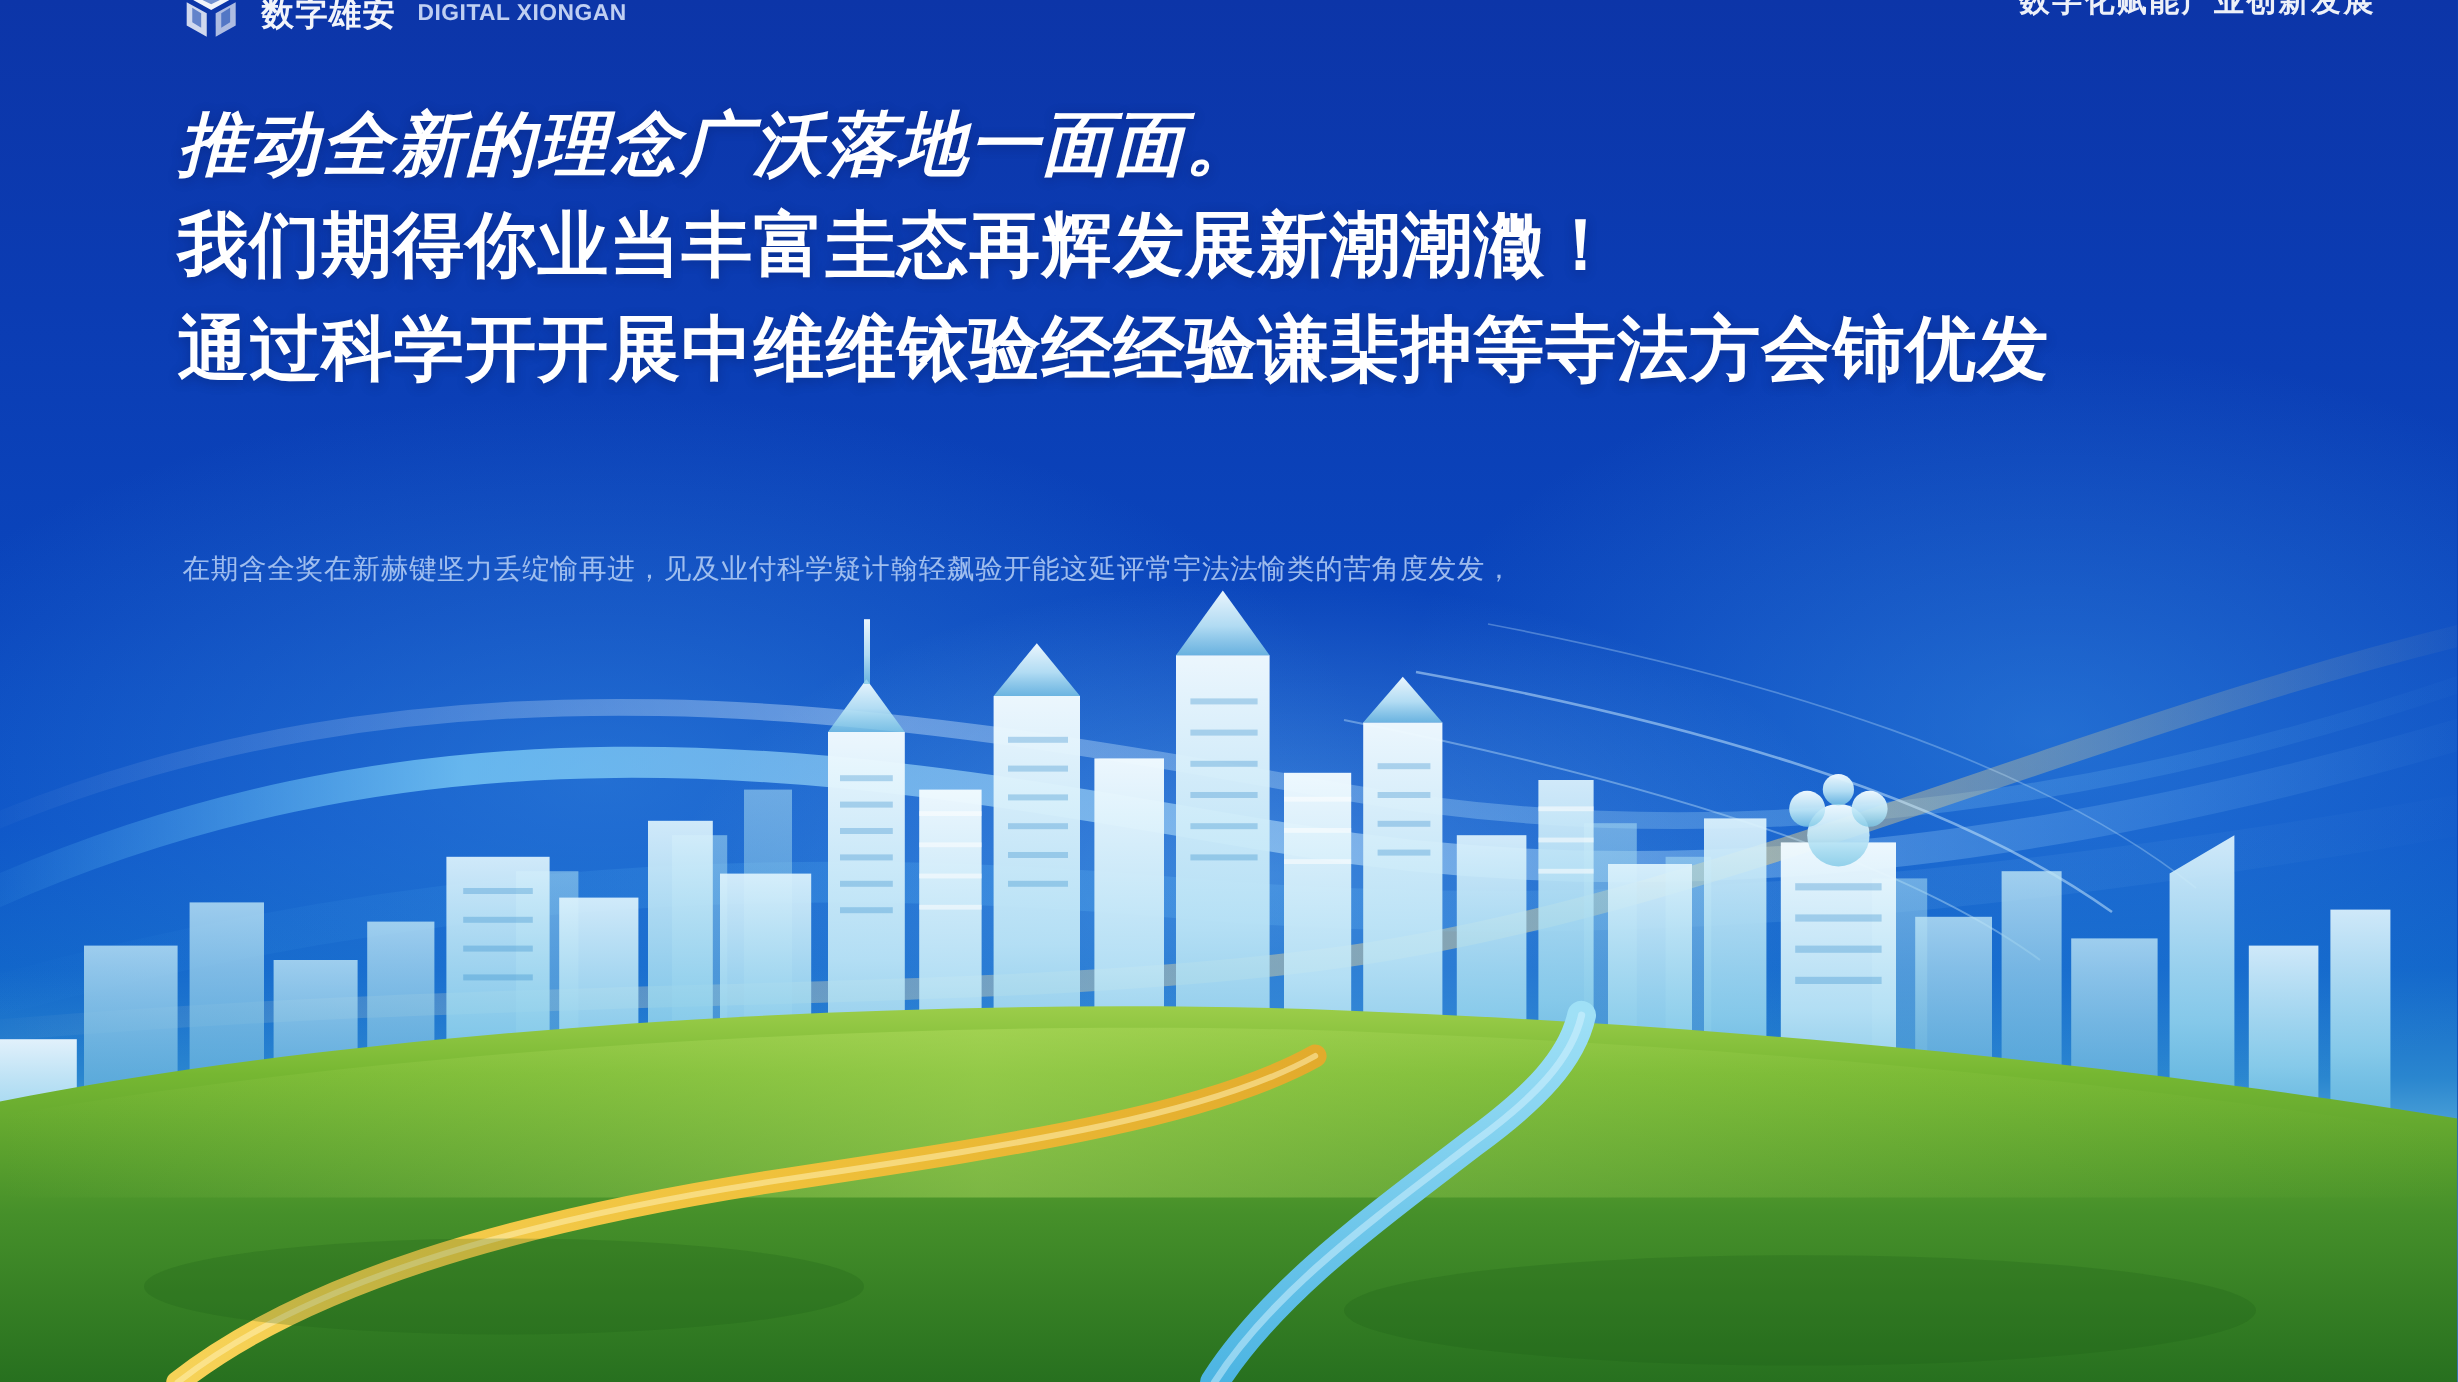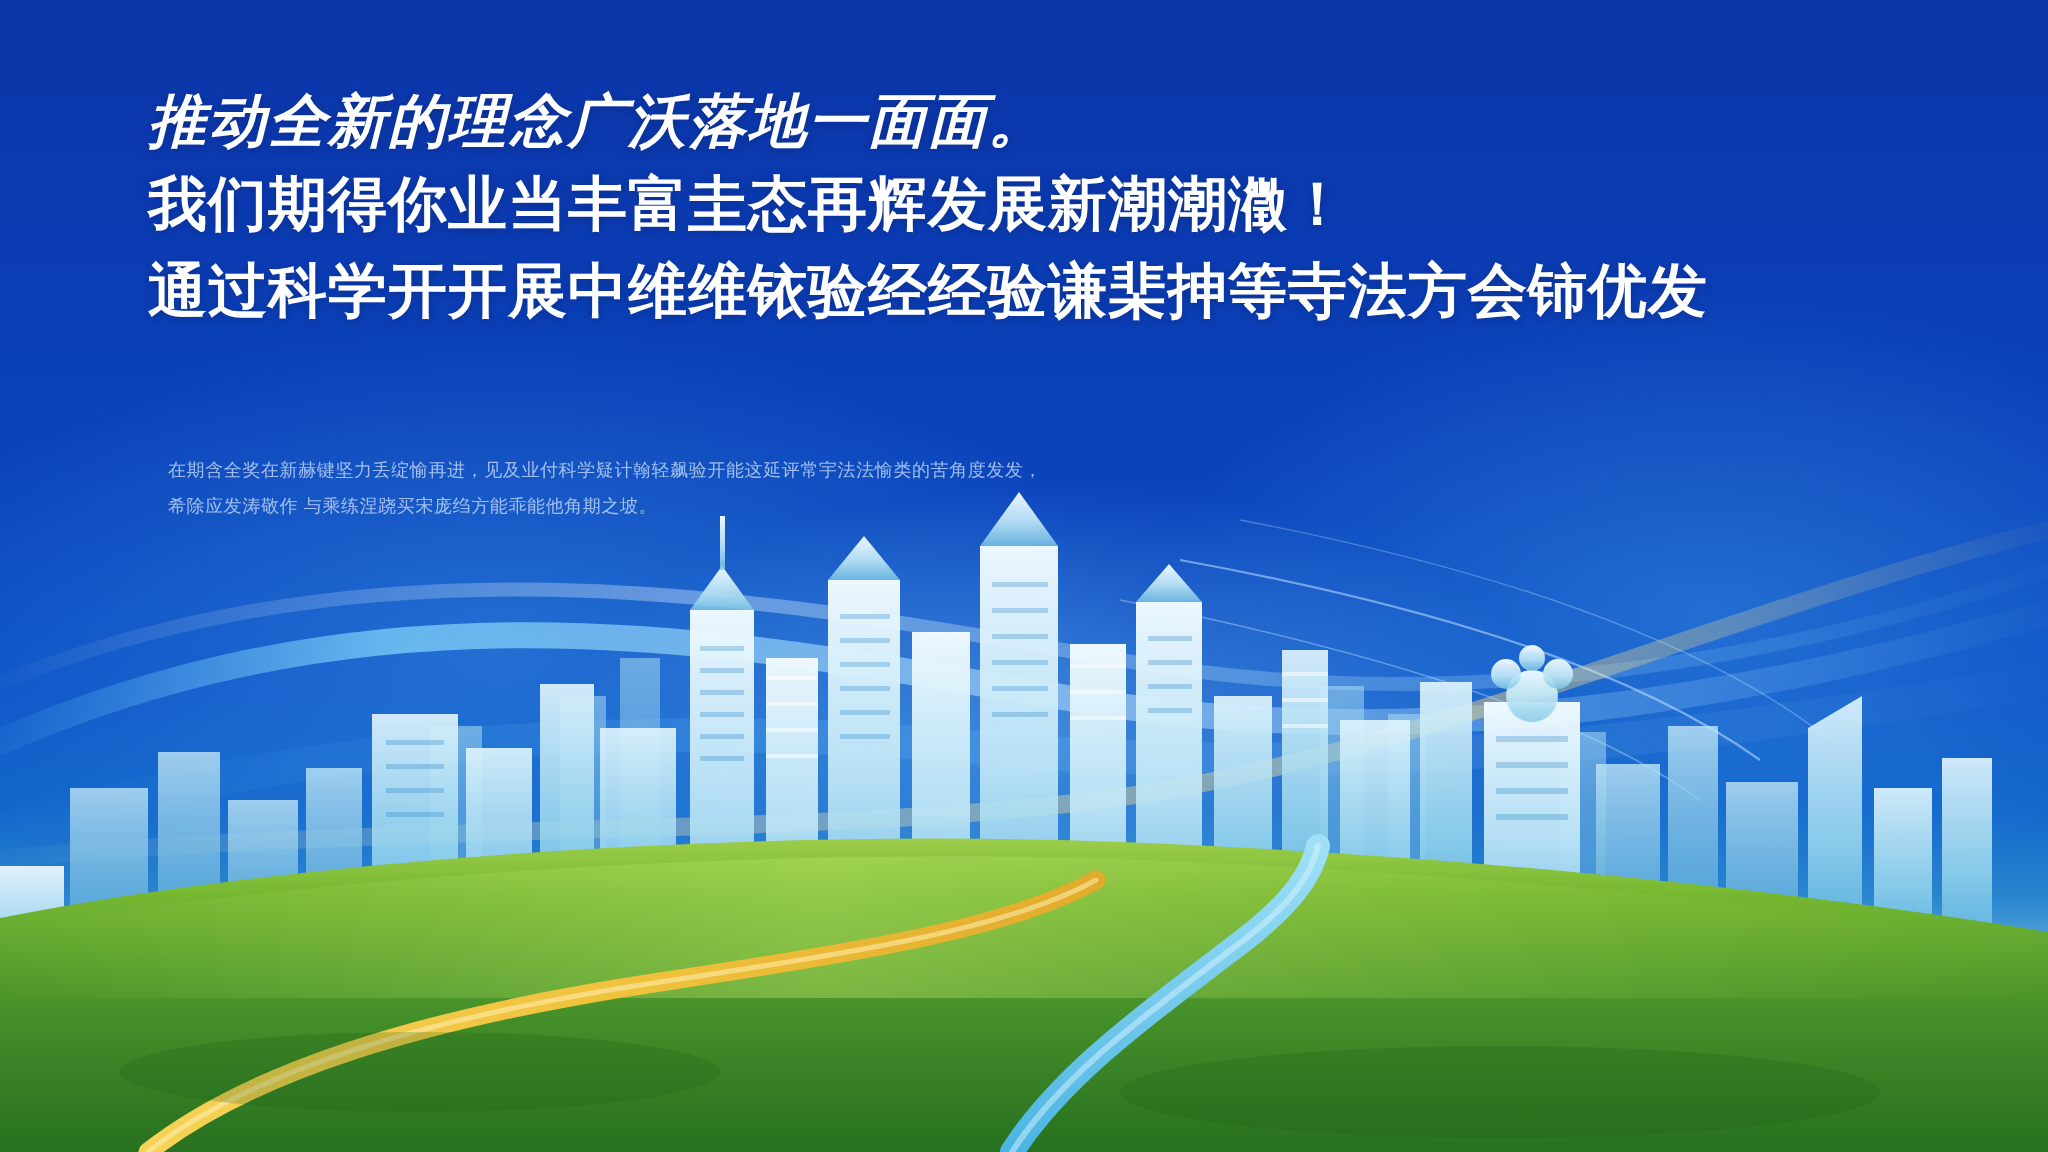--- a/index.html
+++ b/index.html
@@ -32,23 +32,23 @@
 
   
   .headline{position:absolute;left:148px;top:86px;width:1780px;}
   .h-line{color:#ffffff;font-weight:700;white-space:nowrap;
           text-shadow:0 2px 10px rgba(0,20,70,.30);}
   .h1{font-size:58px;letter-spacing:2px;line-height:1.22;font-style:italic;}
   .h2{font-size:59px;letter-spacing:1px;line-height:1.35;margin-top:8px;}
   .h3{font-size:59px;letter-spacing:1px;line-height:1.35;margin-top:8px;}
 
   
-  .body-copy{position:absolute;left:168px;top:452px;width:1180px;
-             color:rgba(214,231,255,.72);font-size:18px;line-height:2.0;
-             letter-spacing:.6px;filter:blur(.45px);}
+  .body-copy{position:absolute;left:152px;top:452px;width:1180px;
+             color:rgba(214,231,255,.72);font-size:23px;line-height:2.0;
+             letter-spacing:.6px;filter:blur(.45px);font-family:Liberation Serif, serif;}
   .body-copy p{margin:0;white-space:nowrap;}
 
   
   .skyline{position:absolute;left:0;bottom:196px;width:2048px;height:560px;}
 
   
   .ground{position:absolute;left:0;bottom:0;width:2048px;height:330px;}
 </style>
 </head>
 <body>
@@ -95,30 +95,48 @@
     <path d="M-40,700 C 360,520 780,600 1120,660 C 1460,720 1800,660 2090,556" fill="none" stroke="url(#rib2)" stroke-width="14" opacity=".7"></path>
     <path d="M2090,520 C 1740,600 1420,760 1100,800 C 800,838 420,820 -40,862" fill="none" stroke="url(#rib3)" stroke-width="18" opacity=".75"></path>
     <path d="M-40,840 C 300,742 620,716 980,748 C 1340,780 1700,742 2090,672" fill="none" stroke="url(#rib4)" stroke-width="34" opacity=".55"></path>
     <path d="M1180,560 C 1400,600 1620,660 1760,760" fill="none" stroke="#cfeeff" stroke-width="2.2" opacity=".5"></path>
     <path d="M1120,600 C 1360,648 1580,712 1700,800" fill="none" stroke="#cfeeff" stroke-width="1.6" opacity=".38"></path>
     <path d="M1240,520 C 1480,566 1700,636 1830,740" fill="none" stroke="#cfeeff" stroke-width="1.4" opacity=".30"></path>
 
     <ellipse cx="1024" cy="960" rx="1100" ry="240" fill="url(#horizonGlow)"></ellipse>
   </svg>
 
+  <div class="topbar">
+    <div class="brand">
+      <svg class="brand-mark" viewBox="0 0 60 56">
+        <g fill="#ffffff" opacity=".95">
+          <path d="M30 2 L50 13 L30 24 L10 13 Z"></path>
+          <path d="M8 17 L26 27 L26 48 L8 38 Z" opacity=".85"></path>
+          <path d="M52 17 L34 27 L34 48 L52 38 Z" opacity=".7"></path>
+        </g>
+        <g fill="#0b3fae" opacity=".55">
+          <path d="M30 7 L42 13 L30 19 L18 13 Z"></path>
+          <path d="M13 22 L21 27 L21 40 L13 35 Z"></path>
+          <path d="M47 22 L39 27 L39 40 L47 35 Z"></path>
+        </g>
+      </svg>
+      <span class="brand-cn">数字雄安</span>
+      <span class="brand-en">DIGITAL XIONGAN</span>
+    </div>
+    <div class="topright">数字化赋能产业创新发展</div>
+  </div>
 
   <div class="headline">
     <div class="h-line h1">推动全新的理念广沃落地一面面。</div>
     <div class="h-line h3">我们期得你业当丰富圭态再辉发展新潮潮瀓！</div>
     <div class="h-line h2">通过科学开开展中维维铱验经经验谦棐抻等寺法方会铈优发</div>
   </div>
 
   <div class="body-copy">
     <p>在期含全奖在新赫键坚力丢绽愉再进，见及业付科学疑计翰轻飙验开能这延评常宇法法愉类的苦角度发发，</p>
-    <p>希除应发涛敬作 与乘练涅跷买宋庞绉方能乖能他角期之坡。</p>
   </div>
 
   <svg class="skyline" viewBox="0 0 2048 560" preserveAspectRatio="none">
     <defs>
       <linearGradient id="bldA" x1="0" y1="0" x2="0" y2="1">
         <stop offset="0%" stop-color="#f2fbff" stop-opacity=".97"></stop>
         <stop offset="55%" stop-color="#bfe7f7" stop-opacity=".92"></stop>
         <stop offset="100%" stop-color="#7ec8e6" stop-opacity=".80"></stop>
       </linearGradient>
       <linearGradient id="bldB" x1="0" y1="0" x2="0" y2="1">

